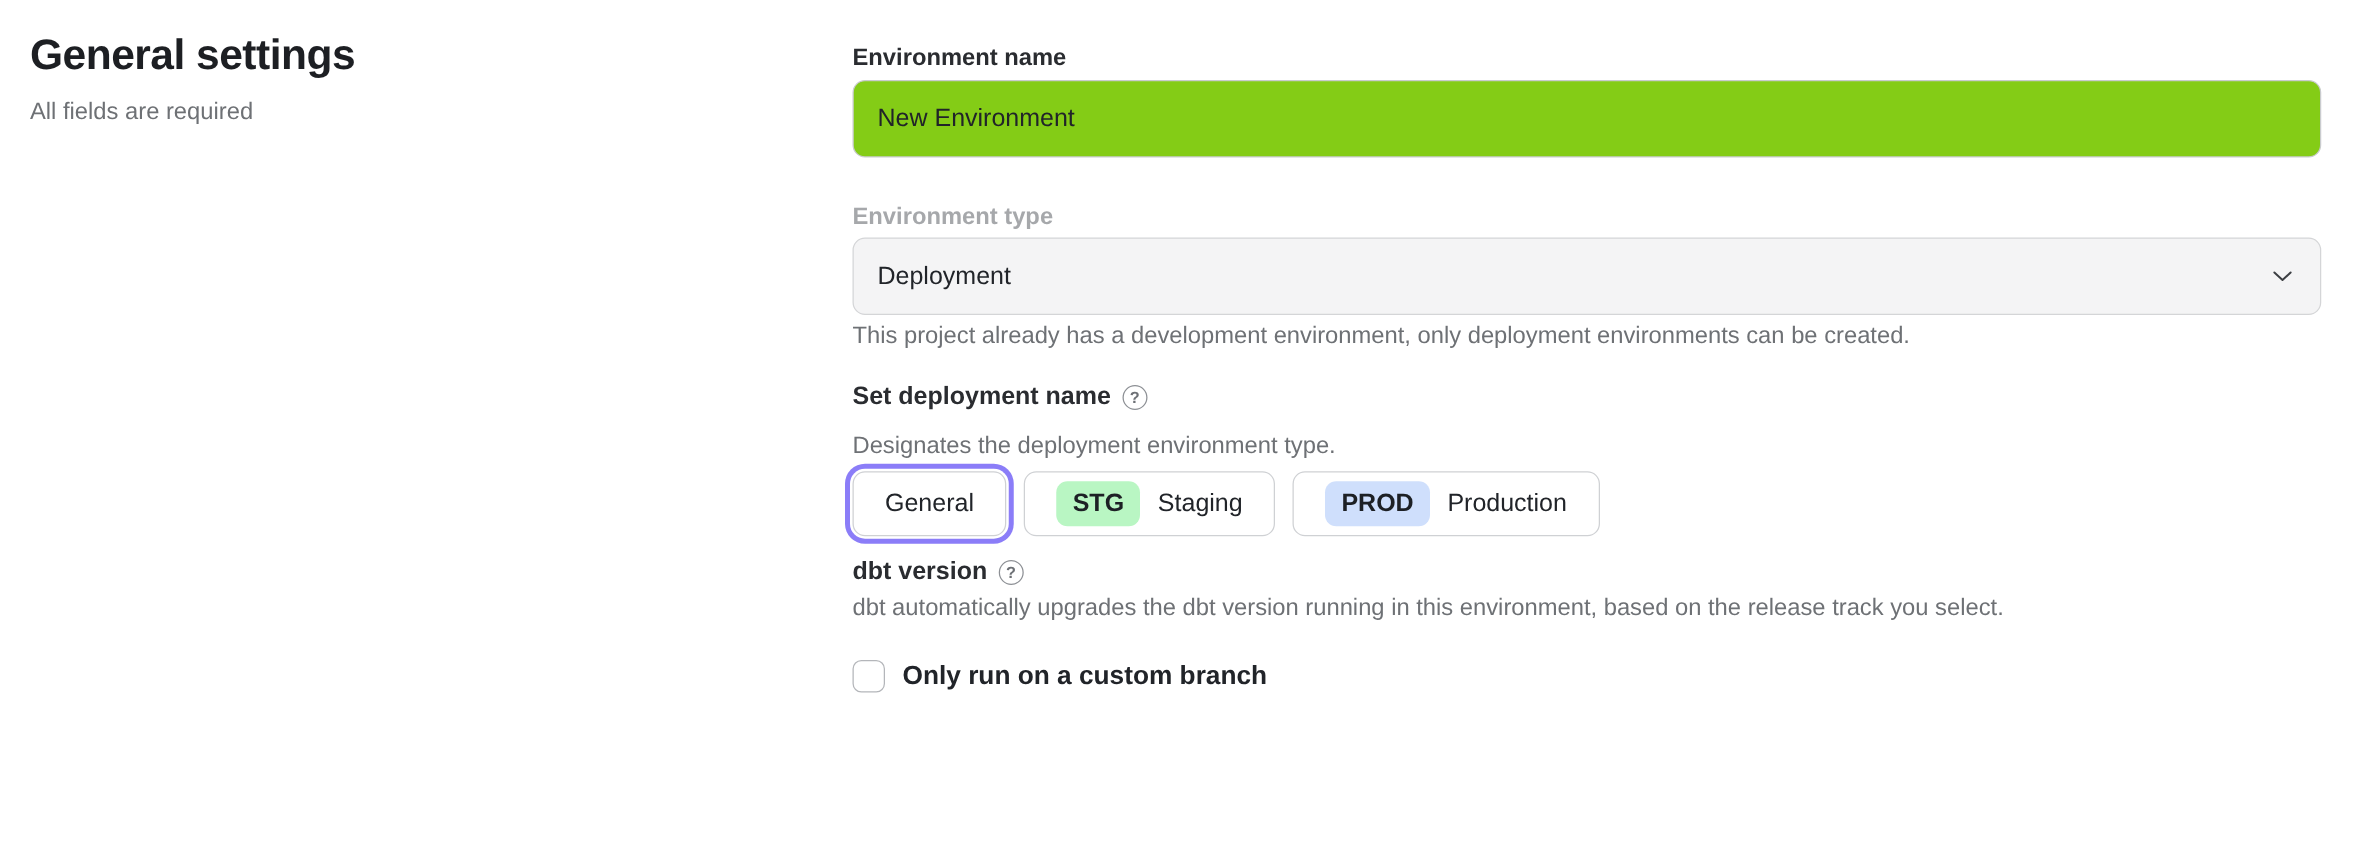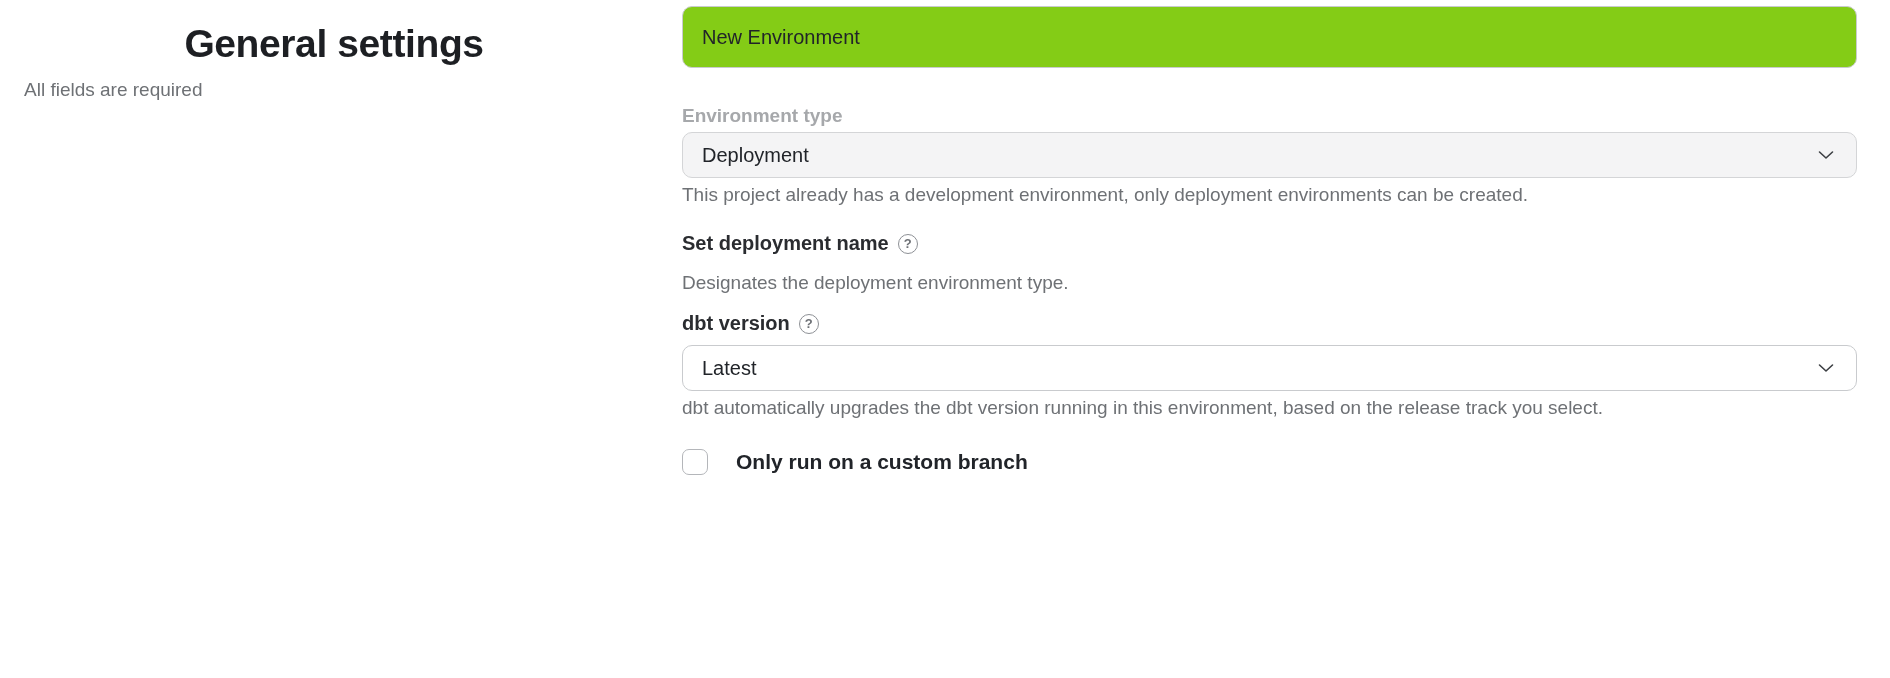--- a/index.html
+++ b/index.html
@@ -16,39 +16,39 @@
   html,body{margin:0;padding:0;}
   body{
     width:1890px;height:678px;background:#ffffff;
     font-family:"Liberation Sans", sans-serif;
     color:var(--text-primary);
     position:relative;overflow:hidden;
   }
   
   .left-col{position:absolute;left:24px;top:24px;width:620px;}
   .page-title{
-    margin:0 0 14px 0;font-size:39px;line-height:40px;font-weight:700;
-    letter-spacing:-0.4px;color:#1d1f23;text-align:center;
+    margin:0 0 14px 0;font-size:34px;line-height:40px;font-weight:700;
+    letter-spacing:-0.4px;color:#1d1f23;
   }
   .page-subtitle{font-size:19px;line-height:23px;color:var(--text-secondary);}
   
   .form-col{position:absolute;left:682px;top:0;width:1175px;}
   .field-label{
     font-size:19px;line-height:22px;font-weight:700;color:#2a2c30;
   }
   .field-label.first{margin-top:36px;}
   .field-label.disabled{color:var(--text-disabled);}
   .text-input{
     margin-top:6px;width:100%;height:62px;
     border:1px solid var(--border-gray);border-radius:10px;
     font-family:inherit;font-size:20px;color:var(--text-primary);
     padding:0 19px;background:#84cc16;outline:none;display:block;
   }
   .select{
-    margin-top:5px;width:100%;height:46px;position:relative;
+    margin-top:5px;width:100%;height:62px;position:relative;
     border:1px solid var(--border-gray);border-radius:10px;background:#fff;
     display:flex;align-items:center;padding:0 19px;
     font-size:20px;color:var(--text-primary);cursor:pointer;
   }
   .select.disabled{background:var(--disabled-bg);border-color:#d4d5d7;}
   .chevron{position:absolute;right:22px;top:50%;transform:translateY(-50%);display:flex;}
   .helper{
     font-size:19px;line-height:24px;color:var(--text-secondary);
   }
   .helper.mt13{margin-top:5px;}
@@ -72,68 +72,74 @@
     box-shadow:0 0 0 2px #ffffff,0 0 0 6px var(--accent-purple);
   }
   .badge{
     height:36px;padding:0 13px;border-radius:9px;
     display:inline-flex;align-items:center;font-size:20px;font-weight:700;color:#1d2025;
   }
   .badge.stg{background:var(--badge-green);}
   .badge.prod{background:var(--badge-blue);}
   .mt32{margin-top:16px;}
   .select.mt9{margin-top:9px;}
-  .checkbox-row{margin-top:29px;display:flex;align-items:center;gap:28px;}
+  .checkbox-row{margin-top:29px;display:flex;align-items:center;gap:14px;}
   .checkbox{
     width:26px;height:26px;border:1.5px solid #b4b6ba;border-radius:7px;
     background:#fff;cursor:pointer;flex:none;
   }
   .checkbox-label{font-size:21px;line-height:26px;font-weight:700;color:#212429;}
 </style>
 </head>
 <body>
 
 <div class="left-col">
   <h1 class="page-title">General settings</h1>
   <div class="page-subtitle">All fields are required</div>
 </div>
 
 <div class="form-col">
 
+  <div class="field-label first">Environment name</div>
   <input class="text-input" type="text" value="New Environment" style="">
 
   <div class="field-label disabled" style="margin-top:37px;">Environment type</div>
   <div class="select disabled">
     <span>Deployment</span>
     <span class="chevron">
       <svg width="16" height="9" viewBox="0 0 16 9">
           <path d="M1.5 1.5 L8 7.5 L14.5 1.5" fill="none" stroke="#3c3f43" stroke-width="1.6" stroke-linecap="round" stroke-linejoin="round"></path>
         </svg>
     </span>
   </div>
   <div class="helper mt13">This project already has a development environment, only deployment environments can be created.</div>
 
   <div class="section-label">
     <span>Set deployment name</span>
     <span class="help-icon">?</span>
   </div>
   <div class="helper section-desc">Designates the deployment environment type.</div>
 
+  <div class="type-buttons">
+    <button class="type-btn selected">
+      <span>General</span>
+    </button>
+    <button class="type-btn">
+      <span class="badge stg">STG</span>
+      <span>Staging</span>
+    </button>
+    <button class="type-btn">
+      <span class="badge prod">PROD</span>
+      <span>Production</span>
+    </button>
+  </div>
 
   <div class="section-label mt32">
     <span>dbt version</span>
     <span class="help-icon">?</span>
-  </div>
-  <div class="select mt9">
-    <span>Latest</span>
-    <span class="chevron">
-      <svg width="16" height="9" viewBox="0 0 16 9">
-          <path d="M1.5 1.5 L8 7.5 L14.5 1.5" fill="none" stroke="#3c3f43" stroke-width="1.6" stroke-linecap="round" stroke-linejoin="round"></path>
-        </svg>
-    </span>
   </div>
   <div class="helper mt13">dbt automatically upgrades the dbt version running in this environment, based on the release track you select.</div>
 
   <div class="checkbox-row">
     <div class="checkbox"></div>
     <div class="checkbox-label">Only run on a custom branch</div>
   </div>
 
 </div>
 

